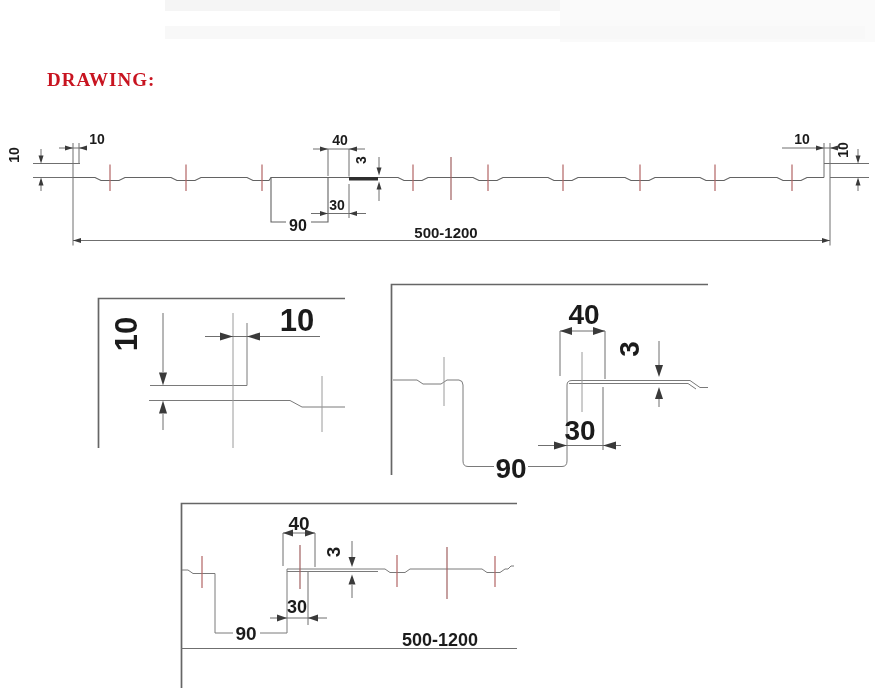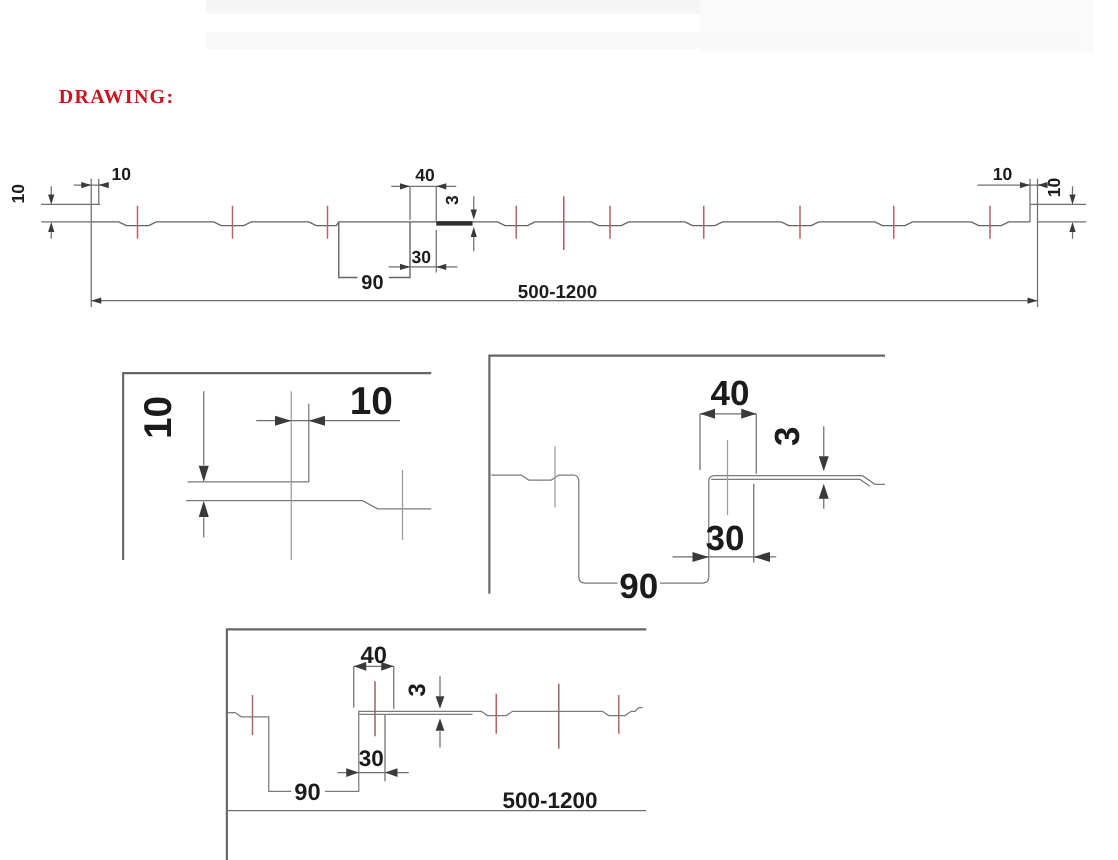--- a/index.html
+++ b/index.html
@@ -3,21 +3,21 @@
 <meta charset="utf-8">
 <style>
   html,body{margin:0;padding:0;background:#ffffff;}
   .page{
     position:relative;width:894px;height:688px;background:#ffffff;overflow:hidden;
     font-family:"Liberation Sans", sans-serif;
   }
   .title{
     position:absolute;left:47px;top:69px;
     font-family:"Liberation Serif", serif;
-    font-weight:bold;font-size:16px;letter-spacing:1px;color:#c81420;
+    font-weight:bold;font-size:19px;letter-spacing:1px;color:#c81420;
   }
   svg{position:absolute;left:0;top:0;}
   svg text{
     font-family:"Liberation Sans", sans-serif;
     font-weight:bold;fill:#1b1b1b;
   }
   .ln  {stroke:#636363;stroke-width:1.1;fill:none;}
   .ln2 {stroke:#7a7a7a;stroke-width:1;fill:none;}
   .dim {stroke:#6f6f6f;stroke-width:1;fill:none;}
   .brd {stroke:#666666;stroke-width:1.7;fill:none;}

